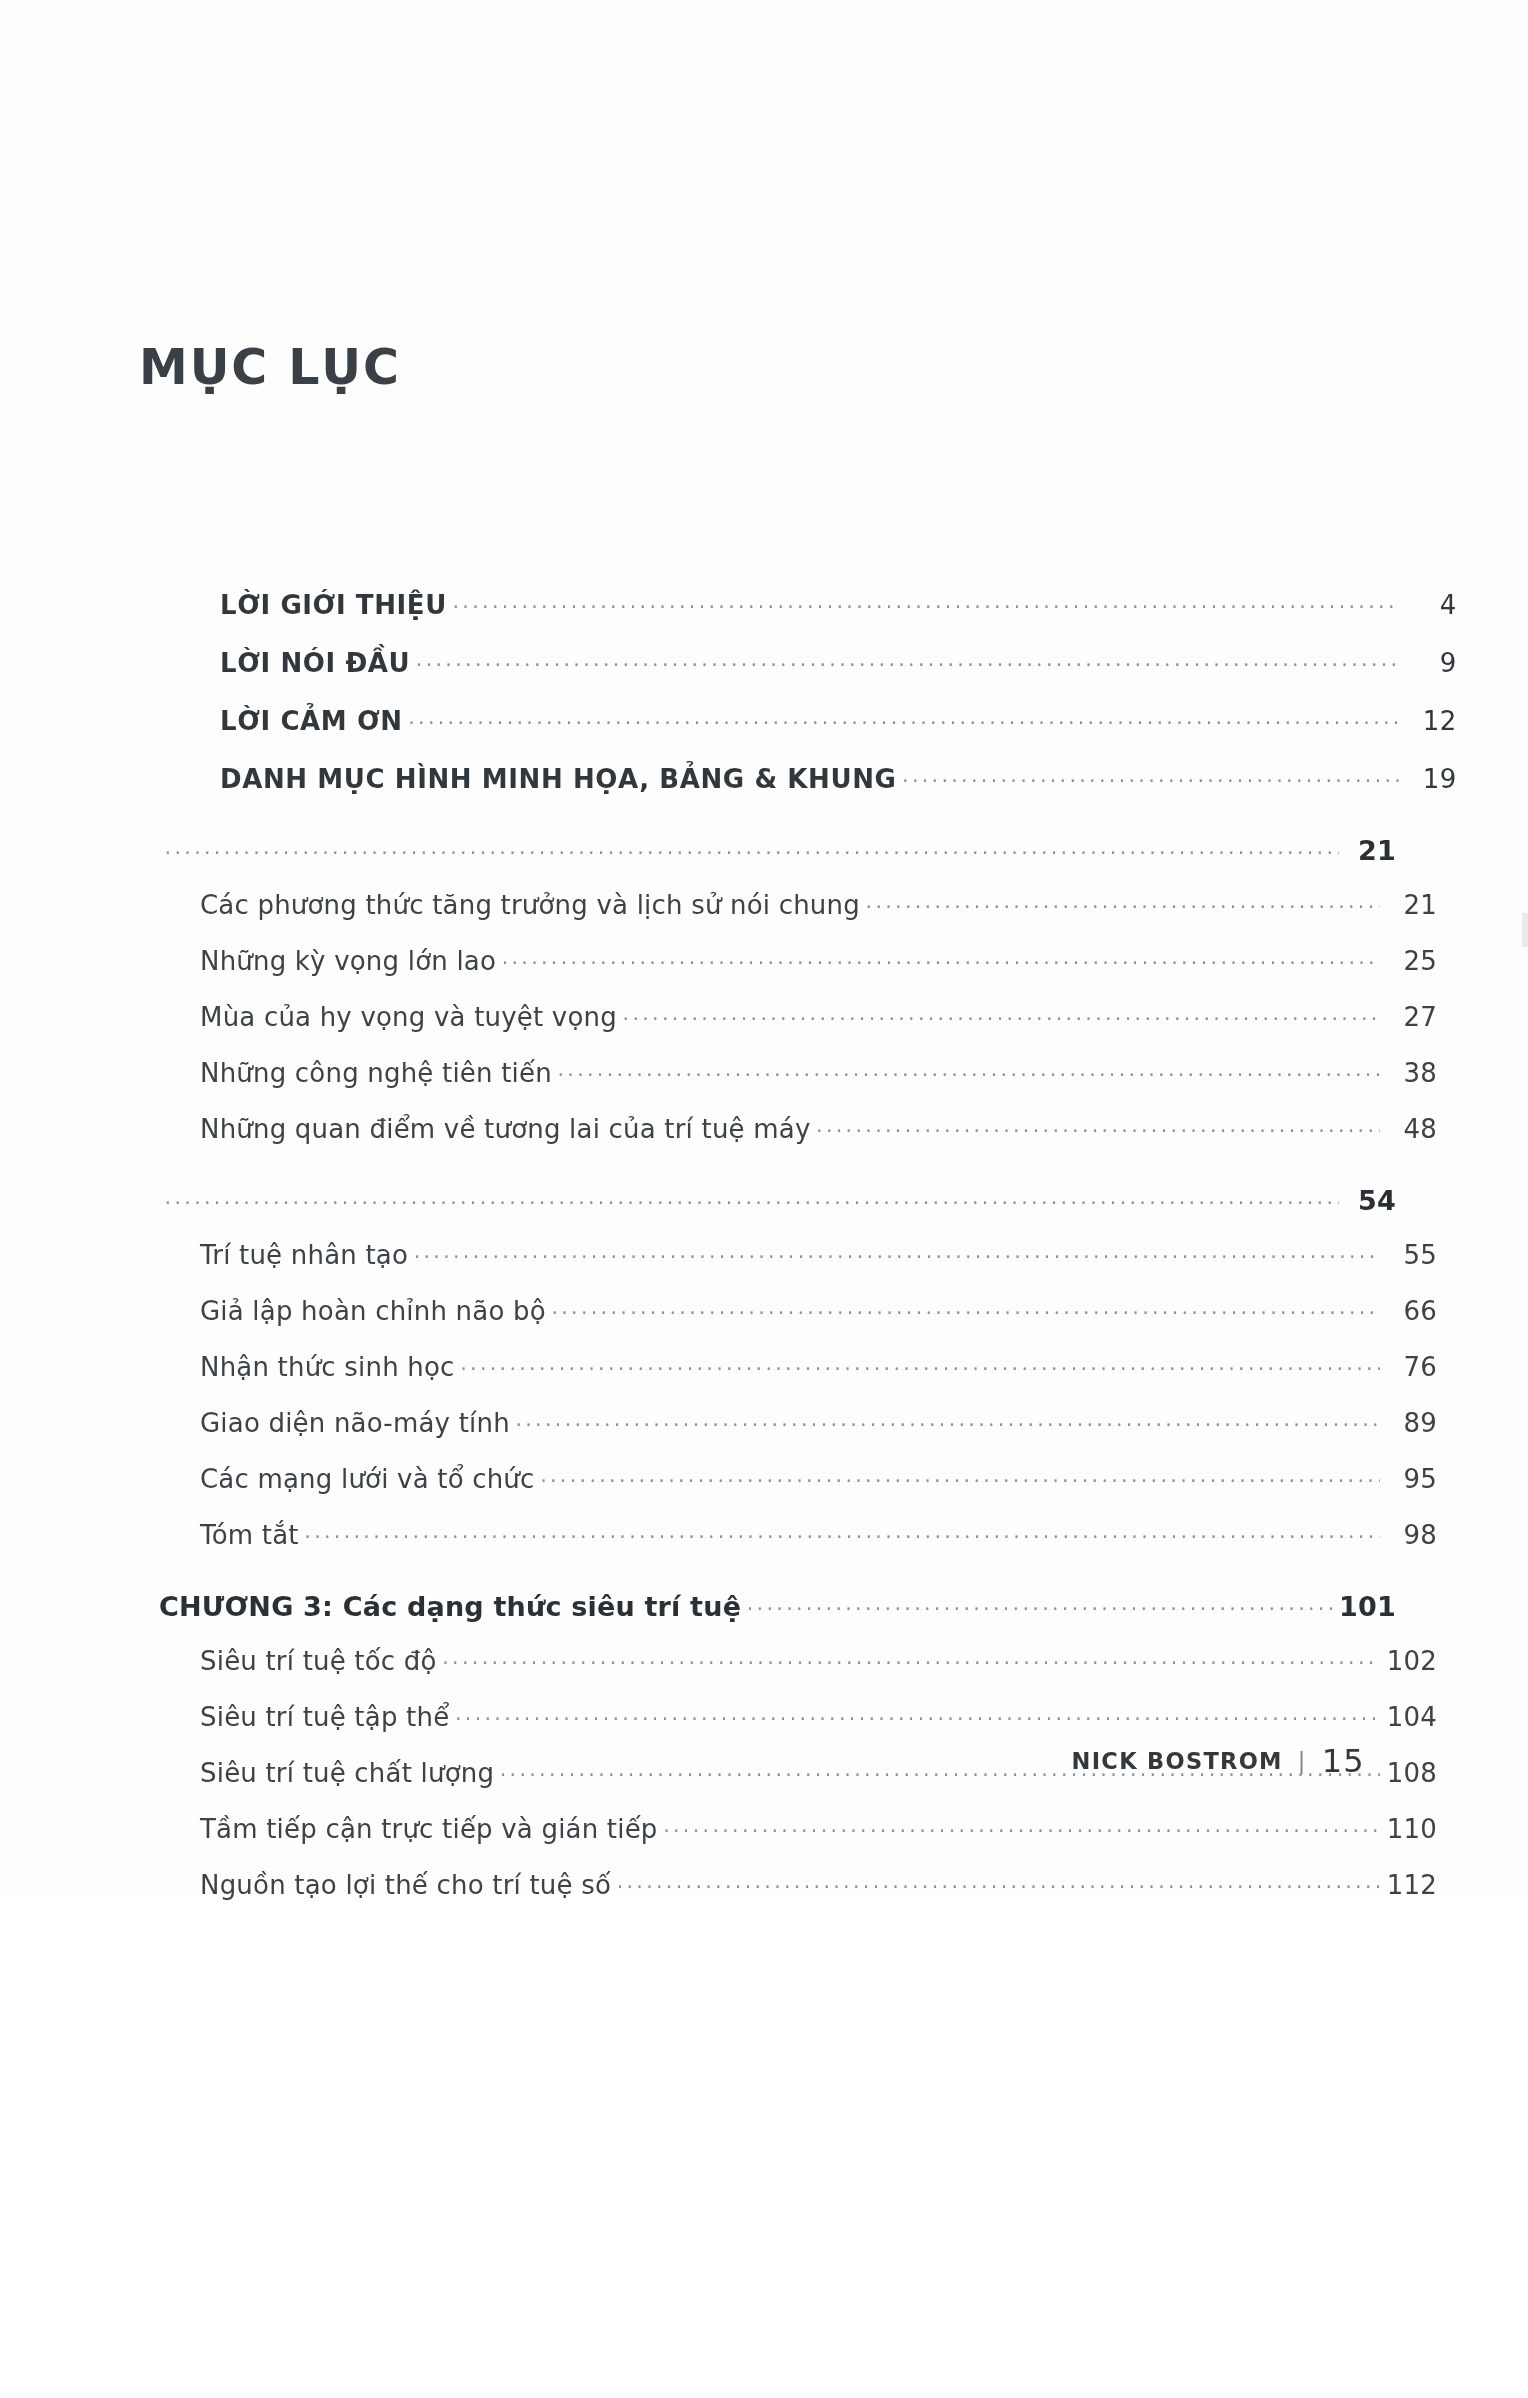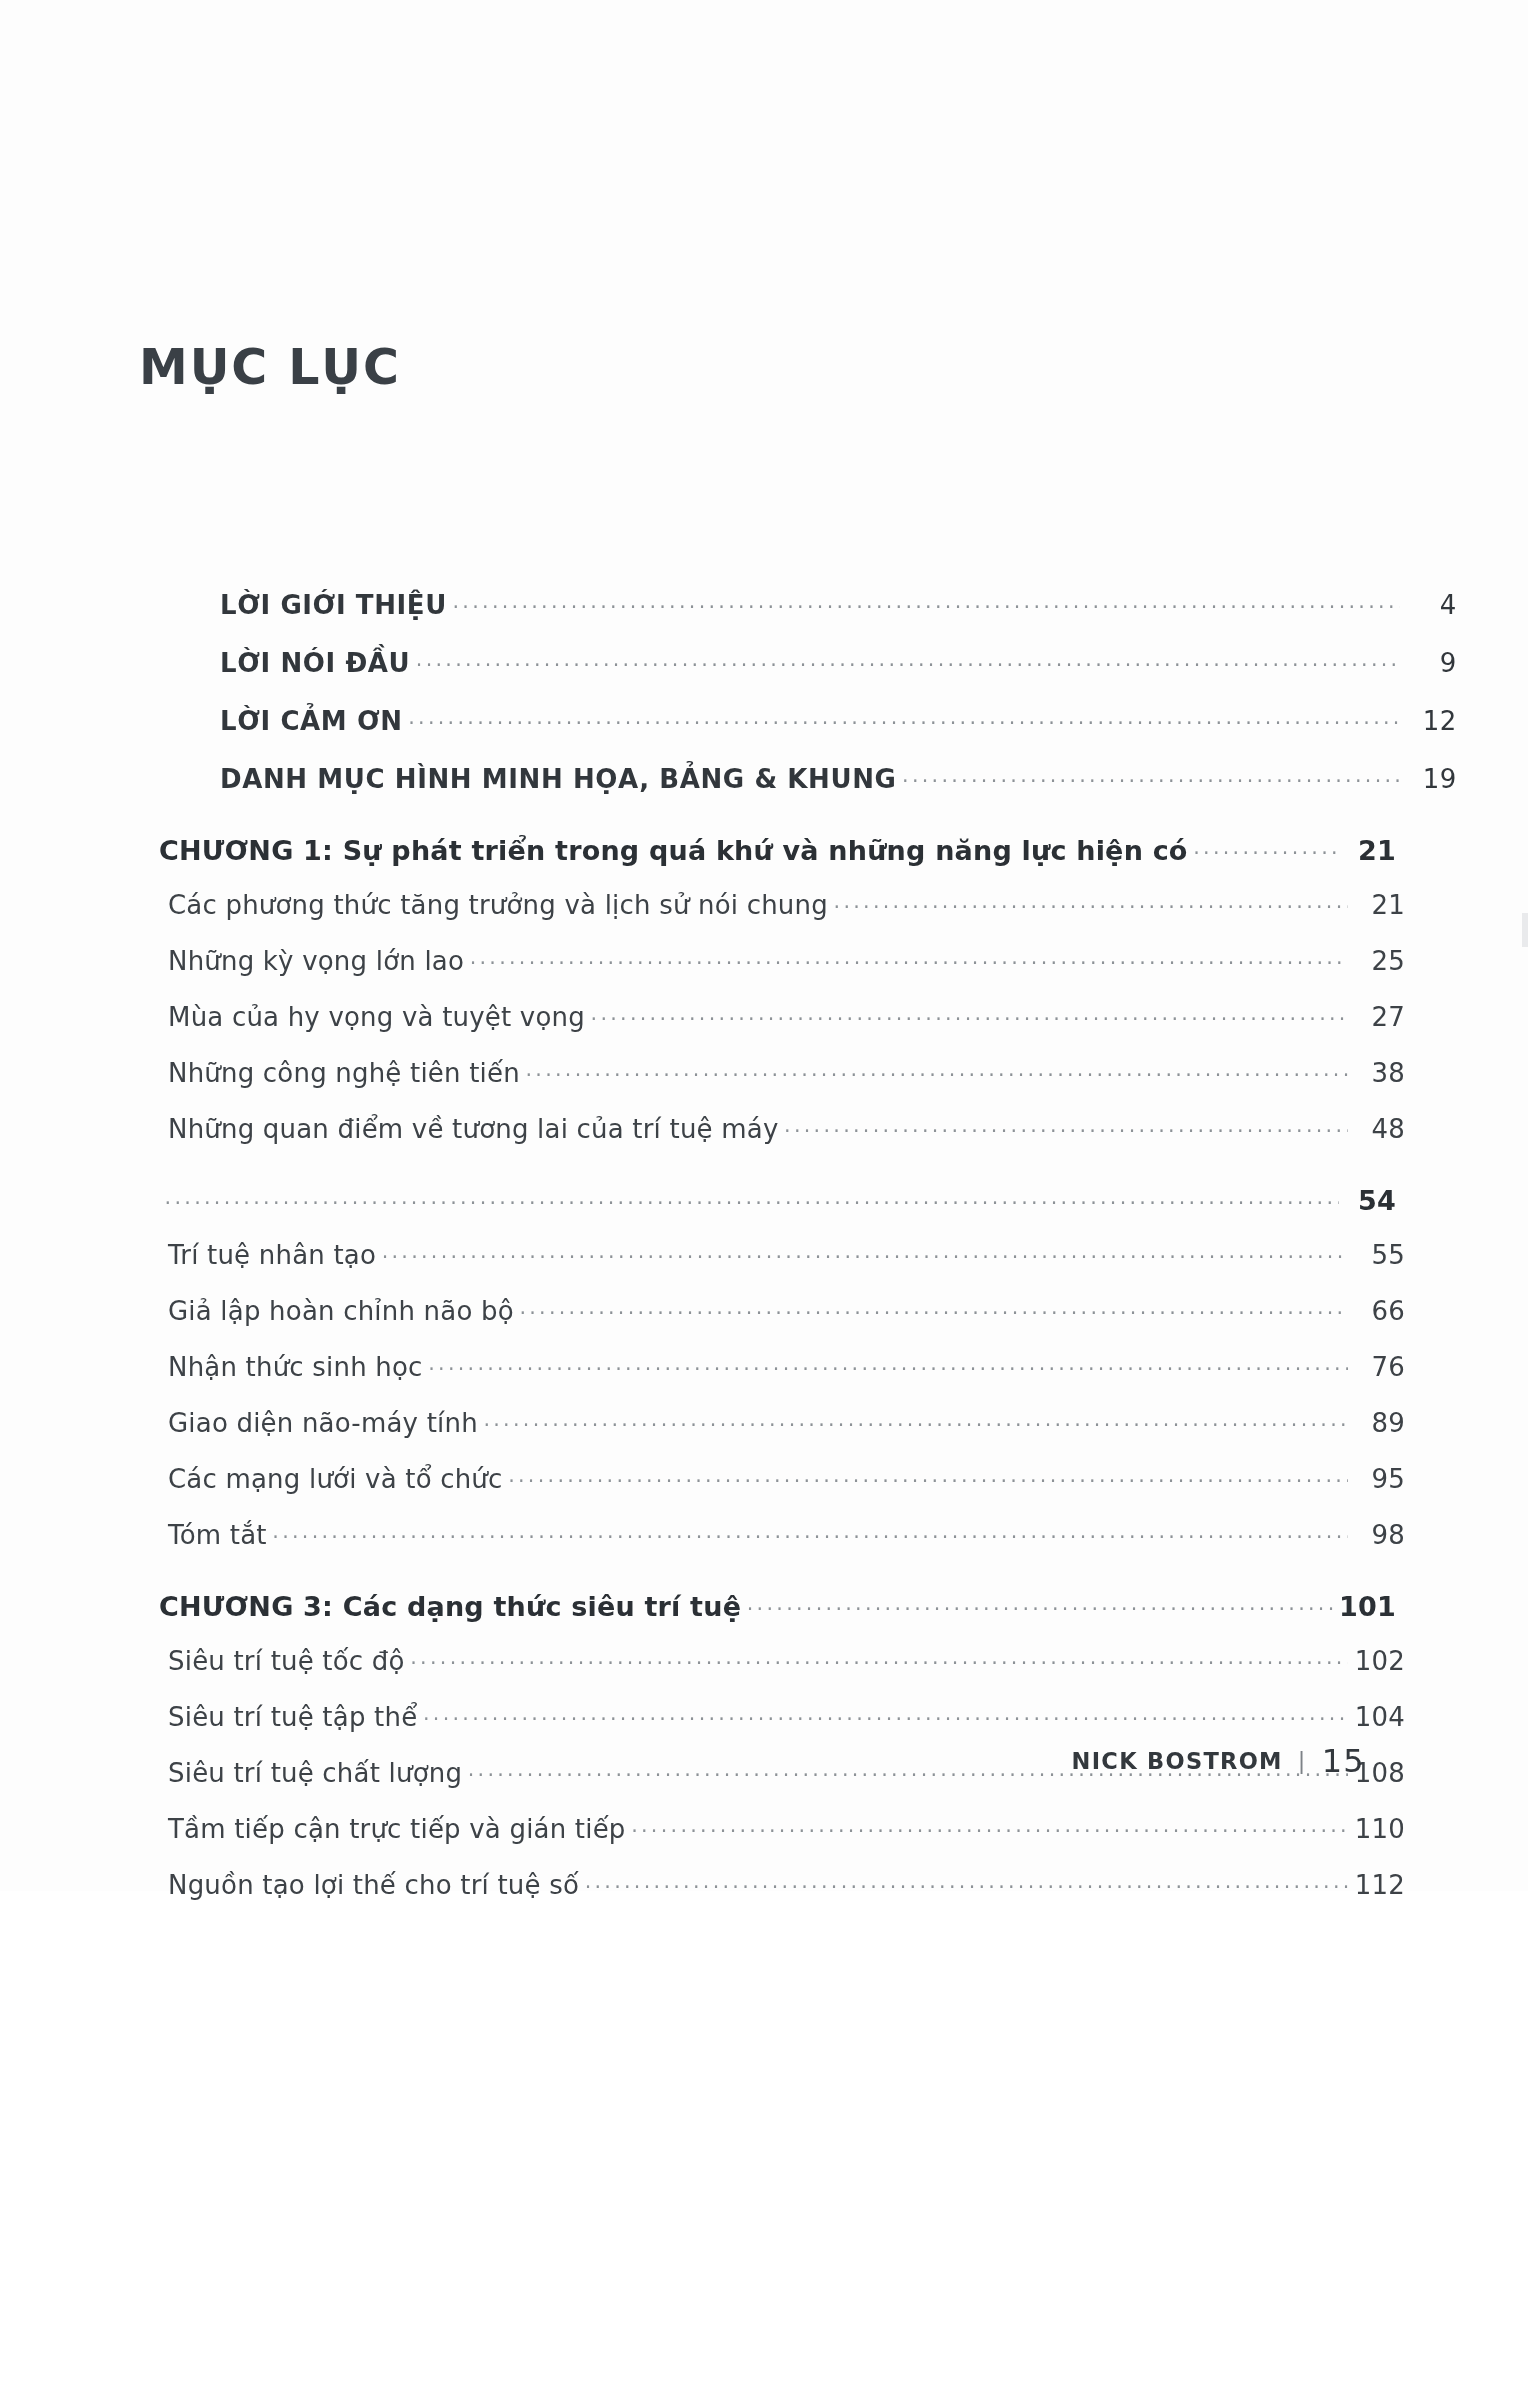--- a/index.html
+++ b/index.html
@@ -89,21 +89,21 @@
   .chapter .label,
   .chapter .pageno {
     font-weight: bold;
     font-size: 27px;
     color: #2b3035;
     letter-spacing: 0.2px;
   }
 
   
   .section {
-    margin-left: 42px;
+    margin-left: 74px;
     margin-bottom: 26px;
   }
   .section .label,
   .section .pageno {
     font-size: 26px;
     font-weight: normal;
     color: #3d4247;
     letter-spacing: 0.2px;
   }
 
@@ -155,21 +155,20 @@
       <span class="dots">................................................................................................................................</span>
       <span class="pageno">12</span>
     </div>
     <div class="toc-row front">
       <span class="label">DANH MỤC HÌNH MINH HỌA, BẢNG &amp; KHUNG</span>
       <span class="dots">................................................................................................................................</span>
       <span class="pageno">19</span>
     </div>
 
     <div class="toc-row chapter">
-      <span class="label">CHƯƠNG 1: Sự phát triển trong quá khứ và những năng lực hiện có</span>
       <span class="dots">................................................................................................................................</span>
       <span class="pageno">21</span>
     </div>
     <div class="toc-row section">
       <span class="label">Các phương thức tăng trưởng và lịch sử nói chung</span>
       <span class="dots">................................................................................................................................</span>
       <span class="pageno">21</span>
     </div>
     <div class="toc-row section">
       <span class="label">Những kỳ vọng lớn lao</span>

